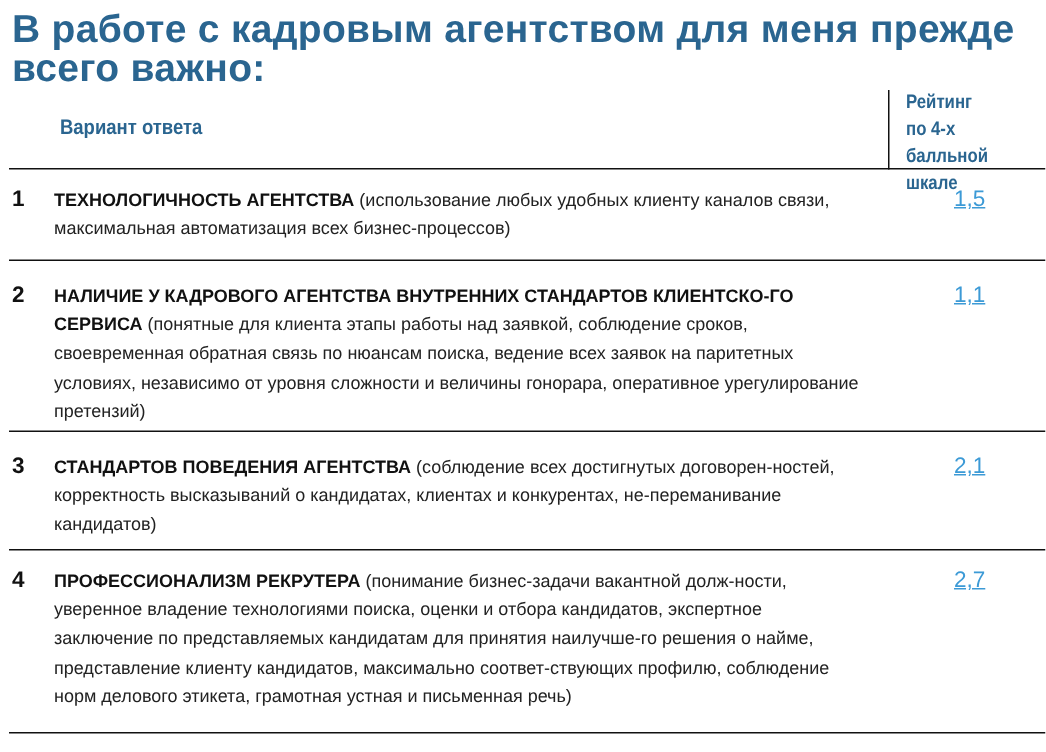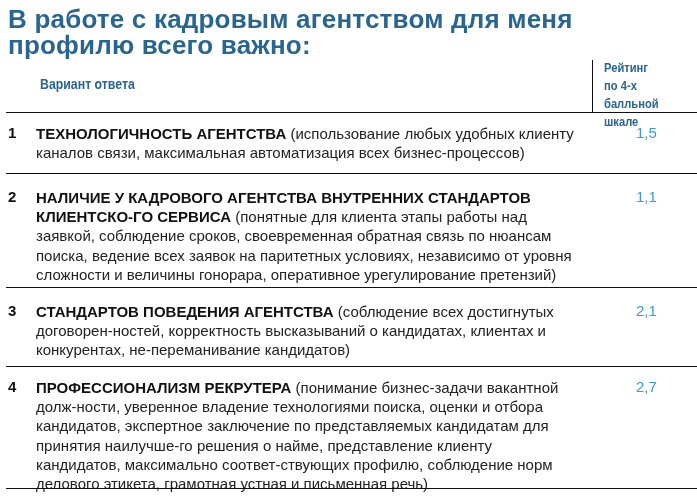--- a/index.html
+++ b/index.html
@@ -4,28 +4,28 @@
 <style>
   html, body { margin:0; padding:0; background:#ffffff; }
   body { width:697px; height:501px; position:relative; overflow:hidden; font-family:"Liberation Sans", sans-serif; color:#1a1a1a; }
   .title { position:absolute; left:8px; top:6px; width:690px; font-size:26px; line-height:26px; font-weight:bold; color:#2a6590; letter-spacing:0.2px; }
   .hdr-variant { position:absolute; left:40px; top:76px; font-size:14px; font-weight:bold; color:#2a6590; transform:scaleX(0.88); transform-origin:left top; }
   .vdiv { position:absolute; left:592px; top:60px; width:1px; height:53px; background:#111; }
   .hdr-rating { position:absolute; left:604px; top:59px; width:100px; font-size:13px; line-height:18px; font-weight:bold; color:#2a6590; transform:scaleX(0.86); transform-origin:left top; }
   .hline { position:absolute; left:6px; width:691px; height:1px; background:#111; }
   .row { position:absolute; left:0; width:697px; }
   .num { position:absolute; left:8px; top:0; font-size:15px; font-weight:bold; color:#111; }
-  .text { position:absolute; left:36px; top:0; width:540px; font-size:15px; line-height:19.2px; color:#222; }
+  .text { position:absolute; left:36px; top:0; width:540px; font-size:12px; line-height:19.2px; color:#222; }
   .text b { color:#111; }
-  .rate { position:absolute; left:636px; top:0; font-size:15px; color:#3c9ad6; }
+  .rate { position:absolute; left:636px; top:0; font-size:15px; color:#3c9ad6;text-decoration:underline; }
 </style>
 </head>
 <body>
 
-<div class="title">В работе с кадровым агентством для меня профилю всего важно:</div>
+<div class="title">В работе с кадровым агентством для меня прежде всего важно:</div>
 
 <div class="hdr-variant">Вариант ответа</div>
 <div class="vdiv"></div>
 <div class="hdr-rating">
   <div>Рейтинг</div>
   <div>по 4-х балльной</div>
   <div>шкале</div>
 </div>
 
 <div class="hline" style="top:112px"></div>

